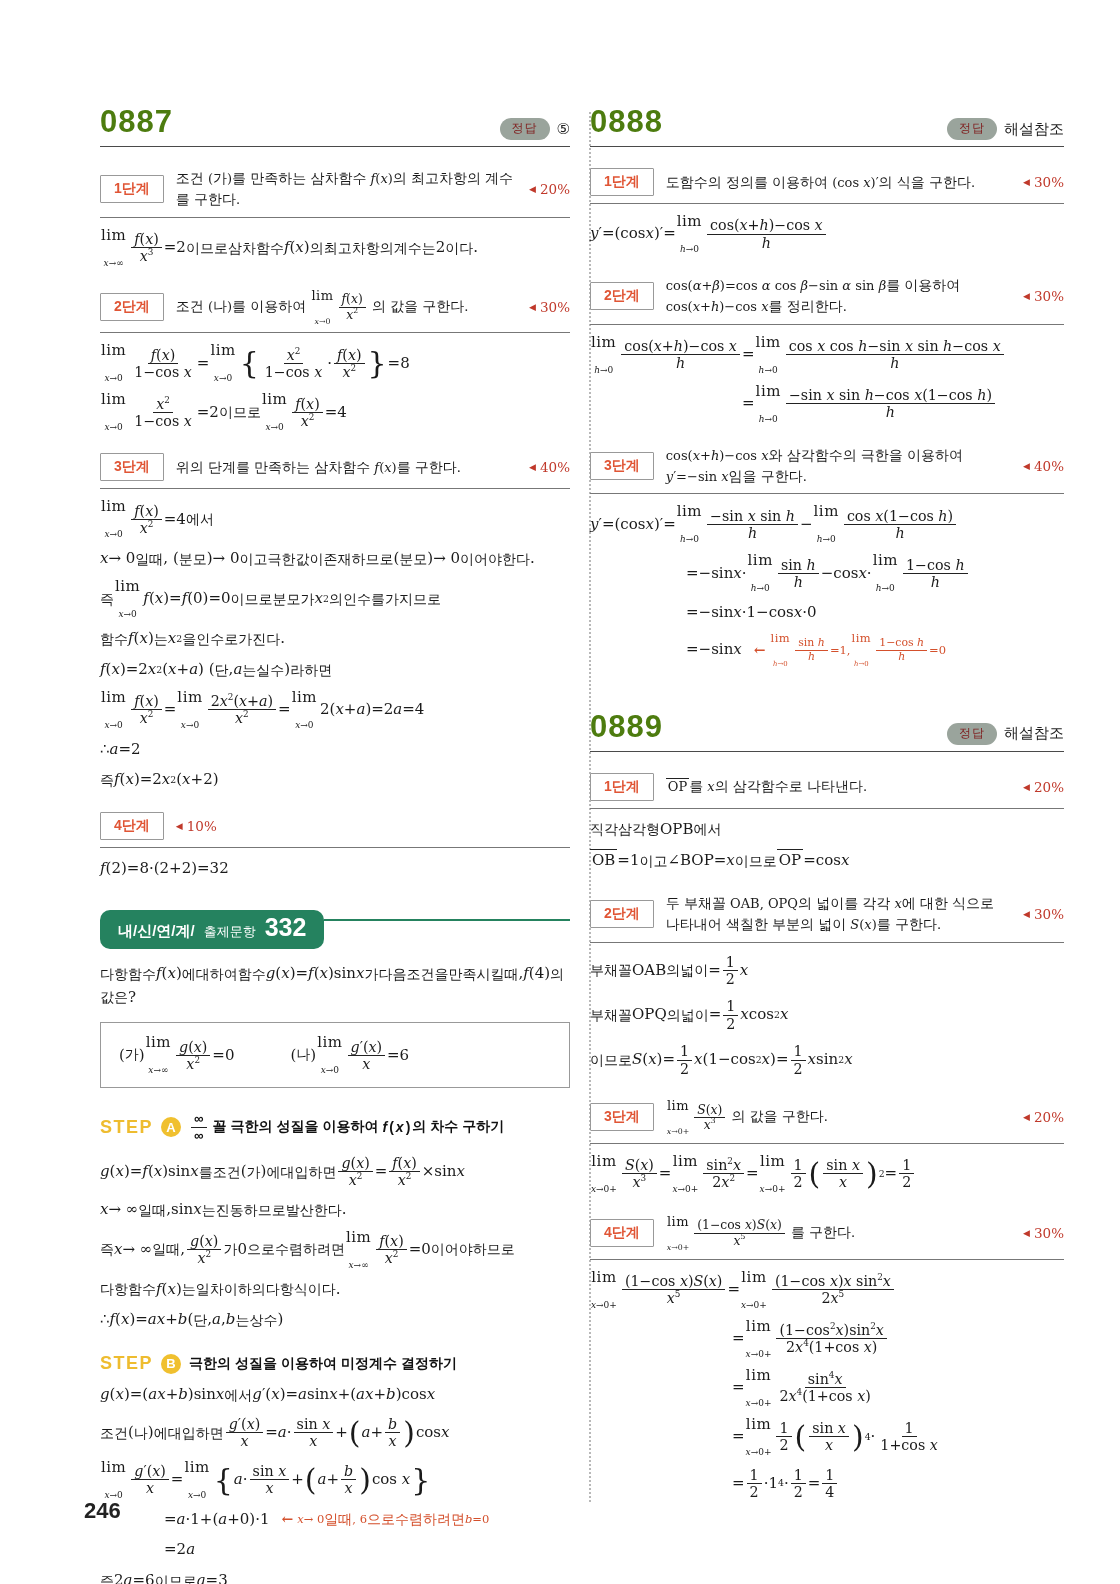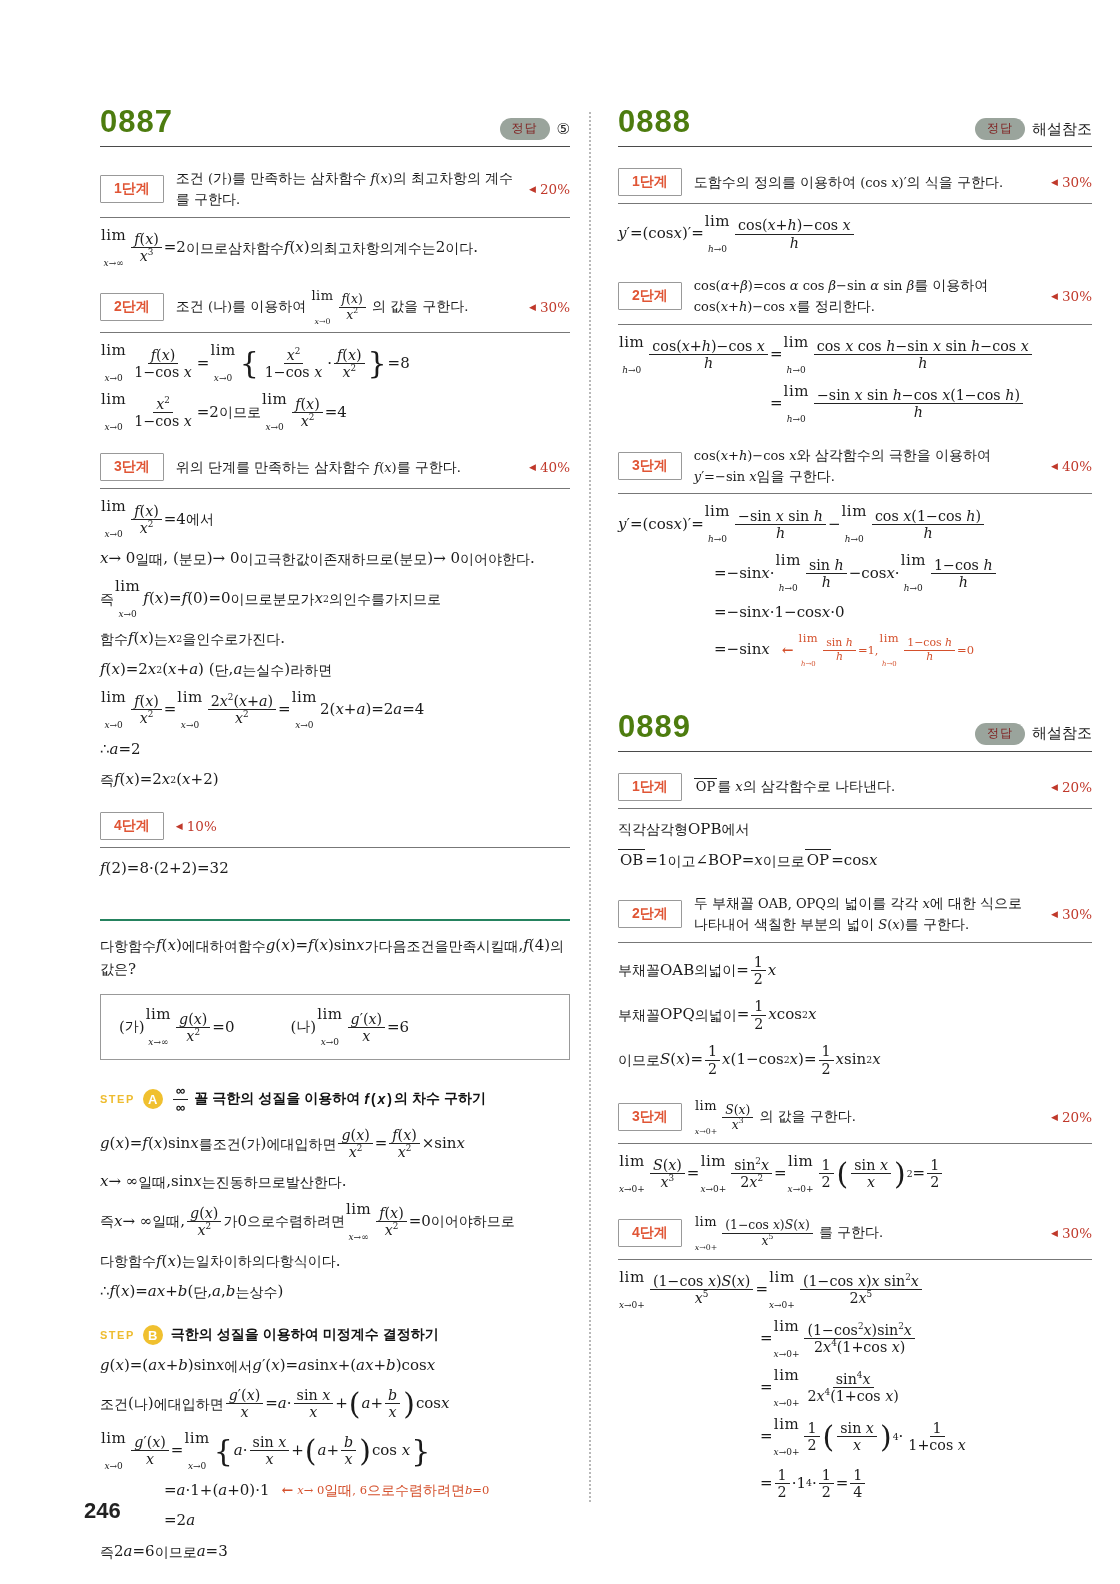--- a/index.html
+++ b/index.html
@@ -1,20 +1,20 @@
 <!DOCTYPE html>
 <html><head>
 <meta charset="utf-8">
 <style>
   html,body{margin:0;padding:0;background:#ffffff;}
   #page{position:relative;width:1120px;height:1584px;background:#fff;overflow:hidden;
         font-family:"Liberation Sans","DejaVu Sans",sans-serif;color:#1a1a1a;}
   .col{position:absolute;top:106px;}
   #col-left{left:100px;width:470px;}
-  #col-right{left:618px;width:474px;}
+  #col-right{left:590px;width:474px;}
   #divider{position:absolute;left:589px;top:112px;height:1390px;border-left:2px dotted #b8b8b8;}
   #page-num{position:absolute;left:84px;top:1498px;font-size:22px;font-weight:bold;color:#222;}
 
   
   .prob-header{display:flex;align-items:baseline;justify-content:space-between;
                border-bottom:1.6px solid #4a4a4a;padding-bottom:6px;margin-bottom:10px;}
   .prob-num{color:#4d7c0f;font-size:31px;font-weight:bold;letter-spacing:1px;line-height:1;}
   .badge-row{display:flex;align-items:center;gap:7px;}
   .pill{background:#9aa49c;color:#7f1d1d;border-radius:11px;padding:2px 12px 3px;font-size:12px;letter-spacing:1px;}
   .badge-val{font-size:15px;color:#222;}
@@ -60,21 +60,21 @@
   .quiz-rule{flex:1;border-top:2.5px solid #25825f;margin-top:9px;}
   .cond-box{border:1px solid #999;padding:12px 18px;margin:14px 0 14px;display:flex;gap:56px;}
   .cond-item{display:flex;align-items:center;flex-wrap:wrap;
              font-family:"DejaVu Serif","Liberation Serif",serif;font-size:15px;}
   .choices{margin:6px 0 14px;font-family:"DejaVu Serif","Liberation Serif",serif;}
   .choice-row{display:flex;margin:7px 0;}
   .choice{width:158px;font-size:15px;}
 
   
   .step-head{display:flex;align-items:center;gap:8px;margin:22px 0 10px;}
-  .step-word{color:#eebc2f;font-weight:bold;letter-spacing:1.5px;font-size:11px;}
+  .step-word{color:#eebc2f;font-weight:bold;letter-spacing:1.5px;font-size:18px;}
   .step-circle{width:20px;height:20px;border-radius:50%;background:#f0c02f;color:#fff;font-weight:bold;
                display:inline-flex;align-items:center;justify-content:center;font-size:13px;flex:none;}
   .step-title{font-weight:bold;font-size:14px;color:#111;display:inline-flex;align-items:center;gap:2px;flex-wrap:wrap;
               font-family:"Liberation Sans","DejaVu Sans",sans-serif;}
   .step-title .kr{font-weight:bold;}
 </style>
 </head>
 <body>
 
 <div id="page">
@@ -334,20 +334,25 @@
       </div>
       <div class="step-row">
         <span class="step-label">4단계</span>
         <span class="step-pct"><span class="tri">◀</span><span>10%</span></span>
       </div>
       <div class="line txt">
         <span class="var">f</span>
         <span class="plain">(2)=8·(2+2)=32</span>
       </div>
       <div class="quiz-head">
+        <span class="quiz-box">
+          <span class="quiz-title">내/신/연/계/</span>
+          <span class="quiz-sub">출제문항</span>
+          <span class="quiz-num">332</span>
+        </span>
         <span class="quiz-rule"></span>
       </div>
       <div class="line txt">
         <span class="kr">다항함수</span>
         <span class="plain"> </span>
         <span class="var">f</span>
         <span class="plain">(</span>
         <span class="var">x</span>
         <span class="plain">)</span>
         <span class="kr">에</span>

